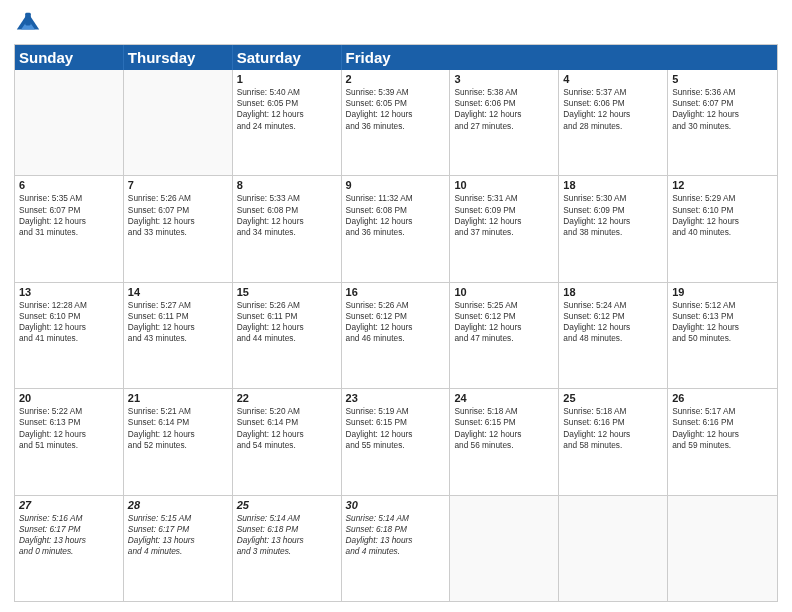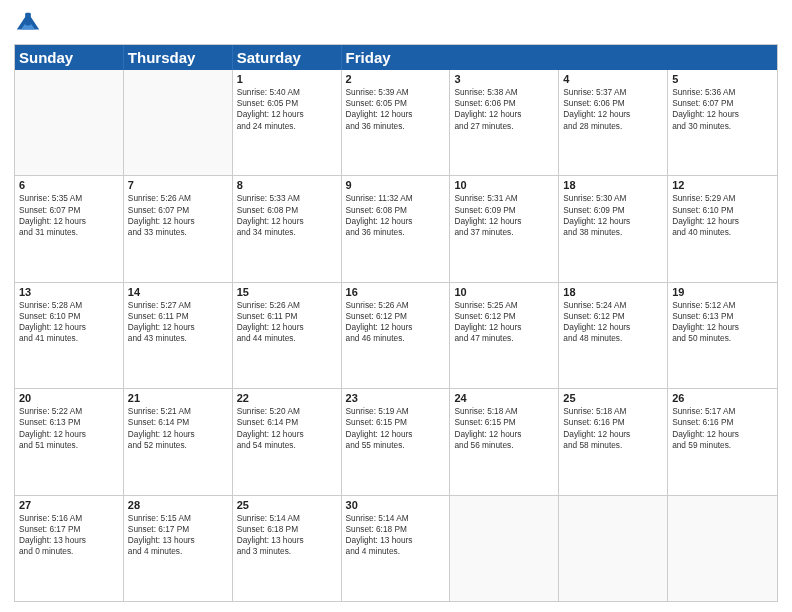--- a/index.html
+++ b/index.html
@@ -83,21 +83,21 @@
       flex: 1;
       display: flex;
       flex-direction: column;
     }
     .cal-row {
       display: grid;
       grid-template-columns: repeat(7, 1fr);
       flex: 1;
       border-bottom: 1px solid #ccc;
     }
-    .cal-row:last-child { border-bottom: none; }
+    .cal-row:last-child { border-bottom: none; font-style: italic; }
     .cal-cell {
       border-right: 1px solid #ccc;
       padding: 3px 4px;
       font-size: 8.5px;
       color: #333;
       vertical-align: top;
       min-height: 80px;
     }
     .cal-cell:last-child { border-right: none; }
     .cal-cell.empty { background: #f9f9f9; }
@@ -228,21 +228,21 @@
             <div class="day-num">12</div>
             <div class="cell-line">Sunrise: 5:29 AM</div>
             <div class="cell-line">Sunset: 6:10 PM</div>
             <div class="cell-line">Daylight: 12 hours</div>
             <div class="cell-line">and 40 minutes.</div>
           </div>
         </div>
         <div class="cal-row">
           <div class="cal-cell">
             <div class="day-num">13</div>
-            <div class="cell-line">Sunrise: 5:28 AM</div>
+            <div class="cell-line">Sunrise: 12:28 AM</div>
             <div class="cell-line">Sunset: 6:10 PM</div>
             <div class="cell-line">Daylight: 12 hours</div>
             <div class="cell-line">and 41 minutes.</div>
           </div>
           <div class="cal-cell">
             <div class="day-num">14</div>
             <div class="cell-line">Sunrise: 5:27 AM</div>
             <div class="cell-line">Sunset: 6:11 PM</div>
             <div class="cell-line">Daylight: 12 hours</div>
             <div class="cell-line">and 43 minutes.</div>

